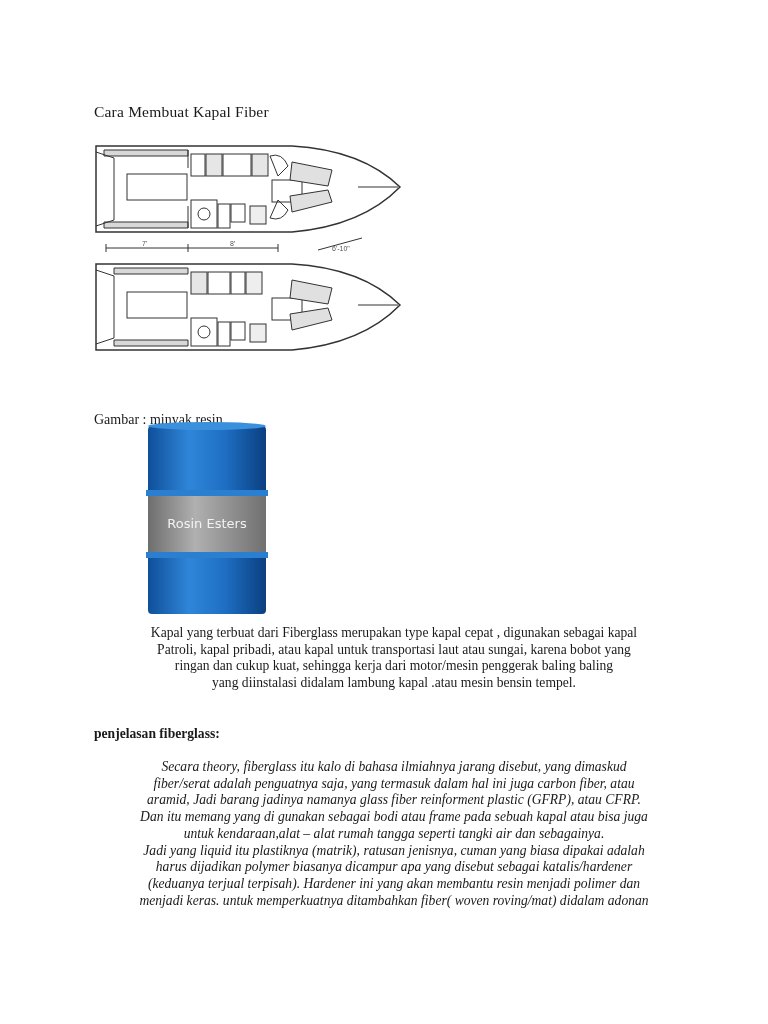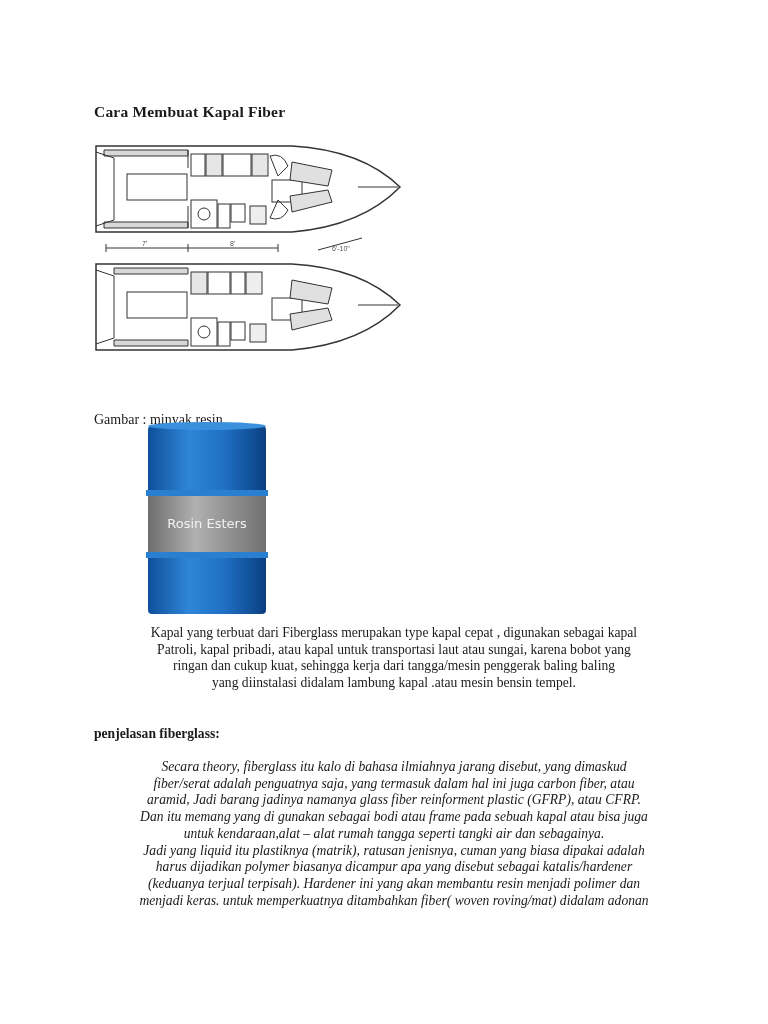--- a/index.html
+++ b/index.html
@@ -1,19 +1,19 @@
 <!DOCTYPE html>
 <html><head>
 <meta charset="utf-8">
 <style>
   html, body { margin: 0; padding: 0; background: #ffffff; }
   body { width: 768px; height: 1024px; position: relative; overflow: hidden;
          font-family: "Liberation Serif", "DejaVu Serif", serif; color: #1a1a1a; }
   .page { position: absolute; left: 0; top: 0; width: 768px; height: 1024px; }
-  .title { position: absolute; left: 94px; top: 103px; font-size: 15.5px; font-weight: bold;
+  .title { position: absolute; left: 94px; top: 103px; font-size: 15.5px; font-weight: normal;
            letter-spacing: 0.2px; margin: 0; }
   .boat-figure { position: absolute; left: 92px; top: 140px; width: 312px; height: 218px; }
   .caption { position: absolute; left: 94px; top: 372px; font-size: 14px; margin-top: 40px; }
   .drum-figure { position: absolute; left: 138px; top: 418px; width: 135px; height: 200px; }
   .para { position: absolute; left: 94px; width: 600px; font-size: 13.6px; line-height: 16.7px; margin: 0; }
   .p1 { top: 625px; }
   .heading2 { position: absolute; left: 94px; top: 726px; font-size: 13.6px; font-weight: bold; margin: 0; text-align: center; }
   .p2 { top: 759px; font-style: italic; }
   .p2 span, .p1 span { display: block; white-space: nowrap; text-align: center; }
 </style>
@@ -103,21 +103,21 @@
     <rect x="10" y="134" width="118" height="62" rx="4" fill="url(#blueG)"></rect>
     <rect x="8" y="72" width="122" height="6" fill="#2a7fd0"></rect>
     <rect x="8" y="134" width="122" height="6" fill="#2a7fd0"></rect>
     <ellipse cx="69" cy="8" rx="59" ry="4" fill="#3b90de"></ellipse>
     <text x="69" y="110" text-anchor="middle" font-family="DejaVu Sans, sans-serif" font-size="13" fill="#f2f2f2">Rosin Esters</text>
   </svg>
 
   <div class="para p1">
     <span>Kapal yang terbuat dari Fiberglass merupakan type kapal cepat , digunakan sebagai kapal</span>
     <span>Patroli, kapal pribadi, atau kapal untuk transportasi laut atau sungai, karena bobot yang</span>
-    <span>ringan dan cukup kuat, sehingga kerja dari tangga/mesin penggerak baling baling</span>
+    <span>ringan dan cukup kuat, sehingga kerja dari motor/mesin penggerak baling baling</span>
     <span>yang diinstalasi didalam lambung kapal .atau mesin bensin tempel.</span>
   </div>
 
   <h2 class="heading2">penjelasan fiberglass:</h2>
 
   <div class="para p2">
     <span>Secara theory, fiberglass itu kalo di bahasa ilmiahnya jarang disebut, yang dimaskud</span>
     <span>fiber/serat adalah penguatnya saja, yang termasuk dalam hal ini juga carbon fiber, atau</span>
     <span>aramid, Jadi barang jadinya namanya glass fiber reinforment plastic (GFRP), atau CFRP.</span>
     <span>Dan itu memang yang di gunakan sebagai bodi atau frame pada sebuah kapal atau bisa juga</span>

